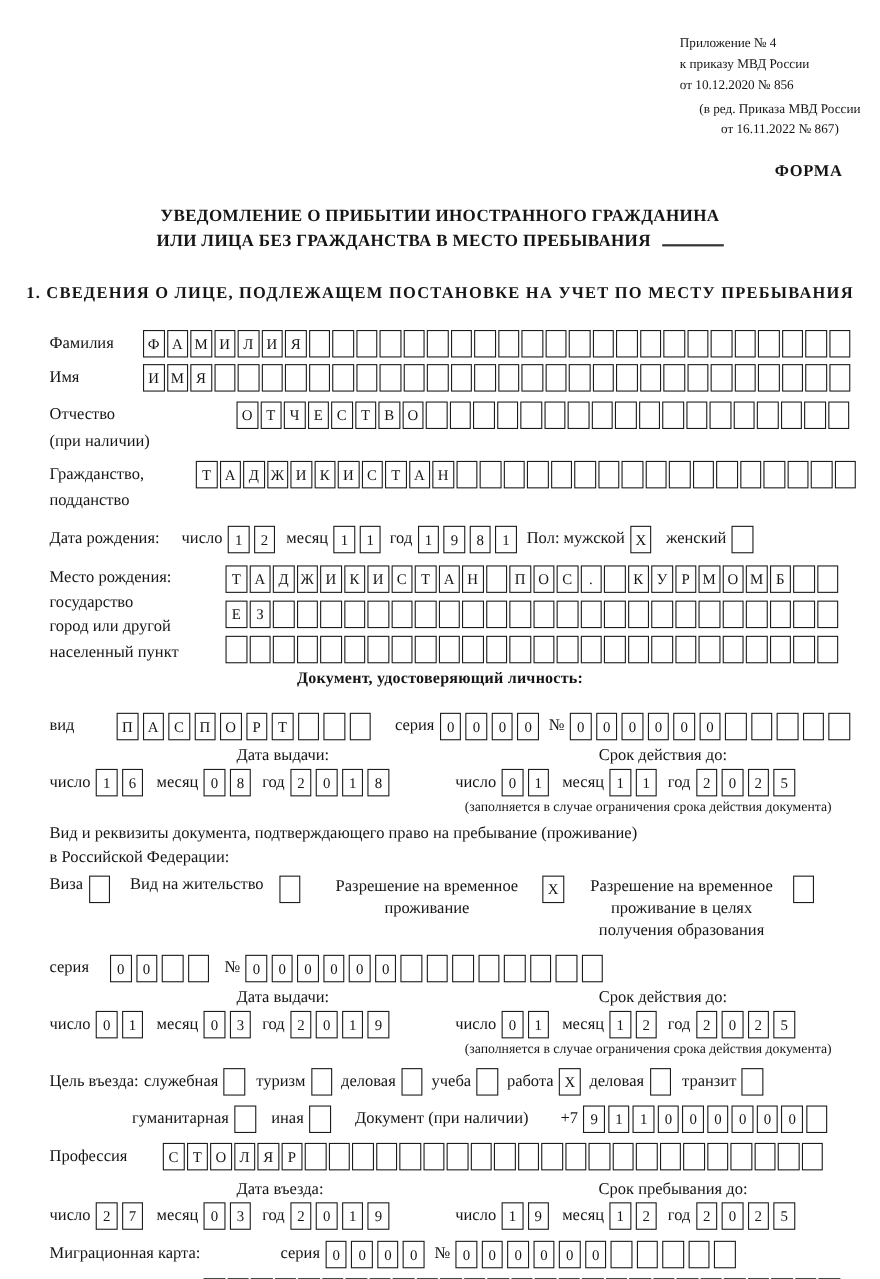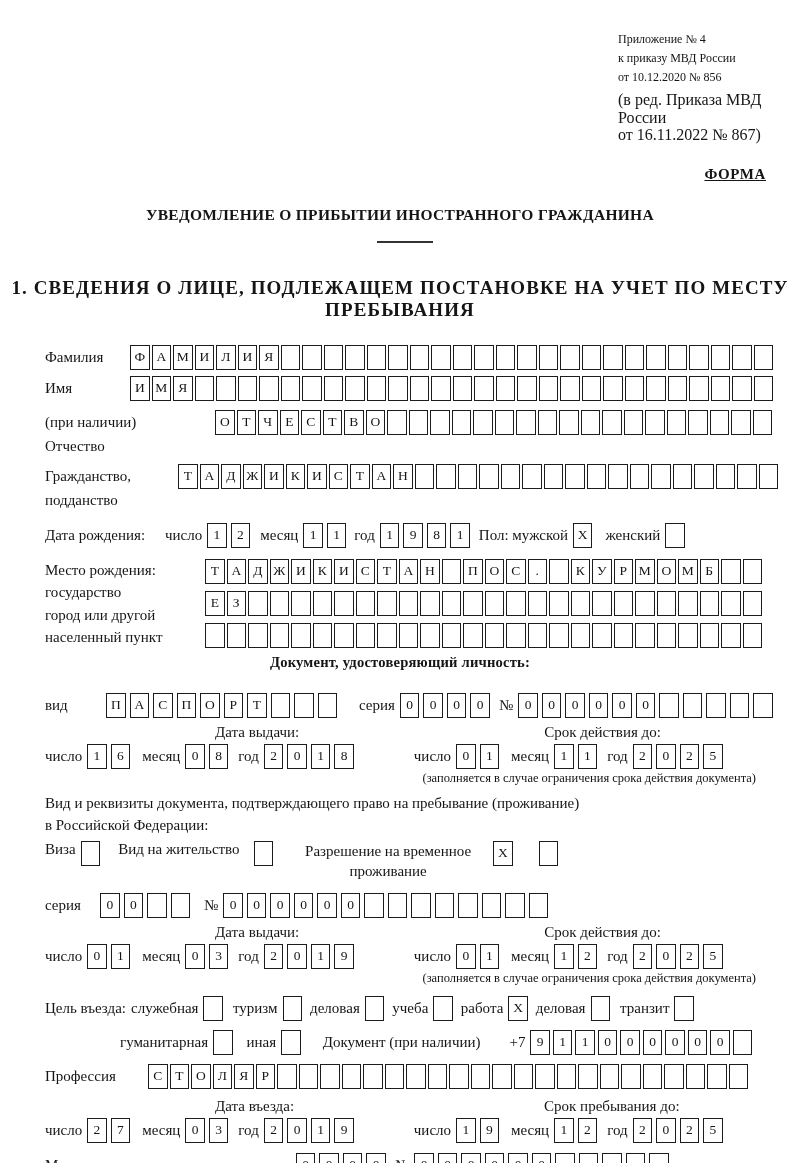--- a/index.html
+++ b/index.html
@@ -1,25 +1,25 @@
 <!DOCTYPE html>
 <html><head>
 <meta charset="utf-8">
 <style>
   html,body{margin:0;padding:0;background:#fff;}
   body{width:800px;height:1163px;color:#151515;
        font-family:"Liberation Serif","DejaVu Serif",serif;font-size:15px;}
   .page{position:relative;width:800px;height:1163px;overflow:hidden;
         box-sizing:border-box;padding-top:30px;background:#fff;}
   .hdr{margin-left:618px;font-size:12px;line-height:19px;}
-  .hdr-sub{margin-left:618px;font-size:16px;line-height:17.5px;margin-top:4px;}
-  .forma{text-align:right;margin:22px 34px 0 0;font-weight:bold;font-size:15px;letter-spacing:.6px;text-decoration:underline;}
+  .hdr-sub{margin-left:618px;font-size:12px;line-height:17.5px;margin-top:4px;text-align:center;}
+  .forma{text-align:right;margin:22px 34px 0 0;font-weight:bold;font-size:15px;letter-spacing:.6px;}
   .title{text-align:center;font-weight:bold;font-size:15.5px;line-height:23px;margin-top:20px;letter-spacing:.3px;}
   .uline{display:inline-block;width:56px;height:13px;border-bottom:2.2px solid #333;margin-left:10px;}
-  .sec{text-align:center;font-weight:bold;font-size:19px;letter-spacing:1.1px;margin-top:28px;}
+  .sec{text-align:center;font-weight:bold;font-size:15px;letter-spacing:1.1px;margin-top:28px;}
   .row{display:flex;align-items:center;margin-left:45px;}
   .top{align-items:flex-start;}
   .cells{display:flex;gap:2px;}
   .sp{gap:4px;}
   .cell{box-sizing:border-box;width:19.5px;min-width:19.5px;height:25px;
         border:1.7px solid #1c1c1c;display:flex;align-items:center;justify-content:center;
         font-size:13.5px;background:#fff;}
   .lbl{white-space:nowrap;}
   .w{white-space:nowrap;margin:0 5px 0 0;}
   .note{font-size:12.5px;}
@@ -37,21 +37,21 @@
     <div>от 10.12.2020 № 856</div>
   </div>
   <div class="hdr-sub">
     <div>(в ред. Приказа МВД России</div>
     <div>от 16.11.2022 № 867)</div>
   </div>
   <div class="forma">ФОРМА</div>
 
   <div class="title">
     <div>УВЕДОМЛЕНИЕ О ПРИБЫТИИ ИНОСТРАННОГО ГРАЖДАНИНА</div>
-    <div><span class="uline"></span></div>
+    <div><span>ИЛИ ЛИЦА БЕЗ ГРАЖДАНСТВА В МЕСТО ПРЕБЫВАНИЯ</span><span class="uline"></span></div>
   </div>
 
   <div class="sec">1. СВЕДЕНИЯ О ЛИЦЕ, ПОДЛЕЖАЩЕМ ПОСТАНОВКЕ НА УЧЕТ ПО МЕСТУ ПРЕБЫВАНИЯ</div>
 
   <div class="row" style="margin-top:24px">
     <span class="lbl" style="width:85px">Фамилия</span>
     <div class="cells">
         <div class="cell">Ф</div>
         <div class="cell">А</div>
         <div class="cell">М</div>
@@ -116,22 +116,22 @@
         <div class="cell"></div>
         <div class="cell"></div>
         <div class="cell"></div>
         <div class="cell"></div>
         <div class="cell"></div>
       </div>
   </div>
 
   <div class="row top" style="margin-top:9px">
     <div class="lbl" style="width:170px;line-height:24px">
+      <div>Отчество</div>
       <div>(при наличии)</div>
-      <div>Отчество</div>
     </div>
     <div class="cells">
         <div class="cell">О</div>
         <div class="cell">Т</div>
         <div class="cell">Ч</div>
         <div class="cell">Е</div>
         <div class="cell">С</div>
         <div class="cell">Т</div>
         <div class="cell">В</div>
         <div class="cell">О</div>
@@ -415,20 +415,21 @@
         <div class="cell"></div>
       </div>
     <span>Вид на жительство</span>
     <div class="cells" style="margin:0 20px 0 14px">
         <div class="cell"></div>
       </div>
     <div class="optlbl" style="width:190px">Разрешение на временное проживание</div>
     <div class="cells" style="margin:0 16px 0 10px">
         <div class="cell">X</div>
       </div>
+    <div class="optlbl" style="width:182px">Разрешение на временное проживание в целях получения образования</div>
     <div class="cells" style="margin-left:10px">
         <div class="cell"></div>
       </div>
   </div>
 
   <div class="row" style="margin-top:12px">
     <span class="w" style="width:50px">серия</span>
     <div class="cells sp">
         <div class="cell">0</div>
         <div class="cell">0</div>

